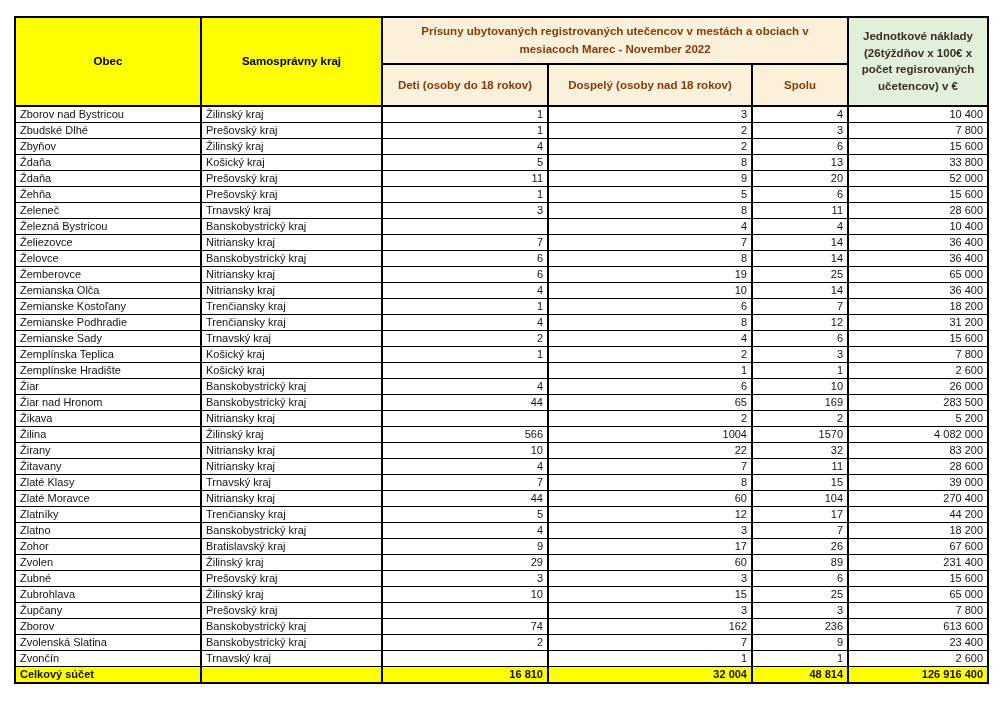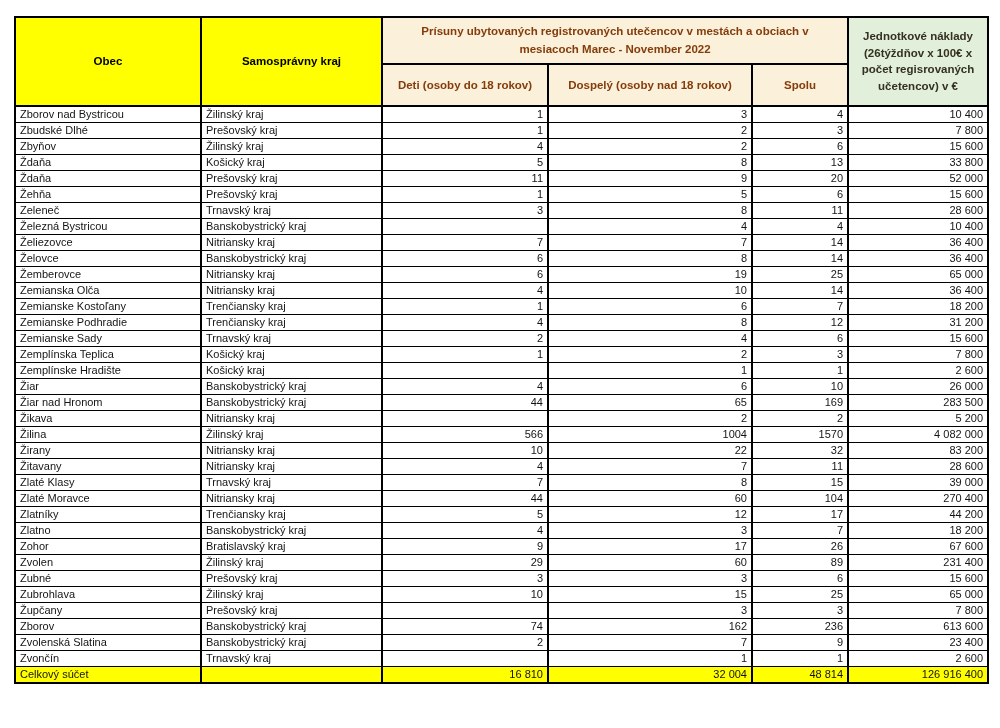--- a/index.html
+++ b/index.html
@@ -46,21 +46,21 @@
   }
   th.h-yellow { background: #ffff00; color: #000000; }
   th.h-cream  { background: #fbf0d9; color: #843c0c; }
   th.h-green  { background: #e2efda; color: #33311f; white-space: normal; line-height: 1.45; padding: 10px 8px; }
   th.h-group  { height: 40px; white-space: normal; line-height: 1.55; padding: 2px 34px; }
   tr.subhead th { height: 36px; }
   td.c-text { text-align: left; }
   td.c-num  { text-align: right; }
   tfoot td {
     background: #ffff00;
-    font-weight: normal;
+    font-weight: bold;
     color: #000000;
     height: 16px;
     border-top-width: 1px;
   }
 </style>
 </head>
 <body>
 
 <div class="sheet">
   <table class="grid">

